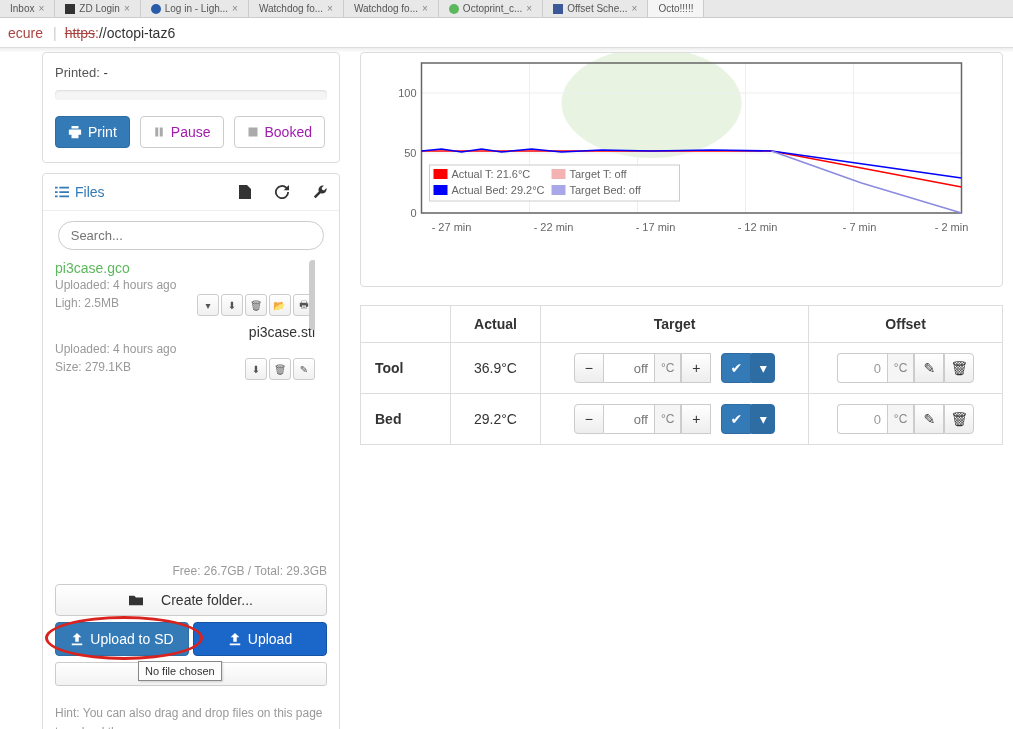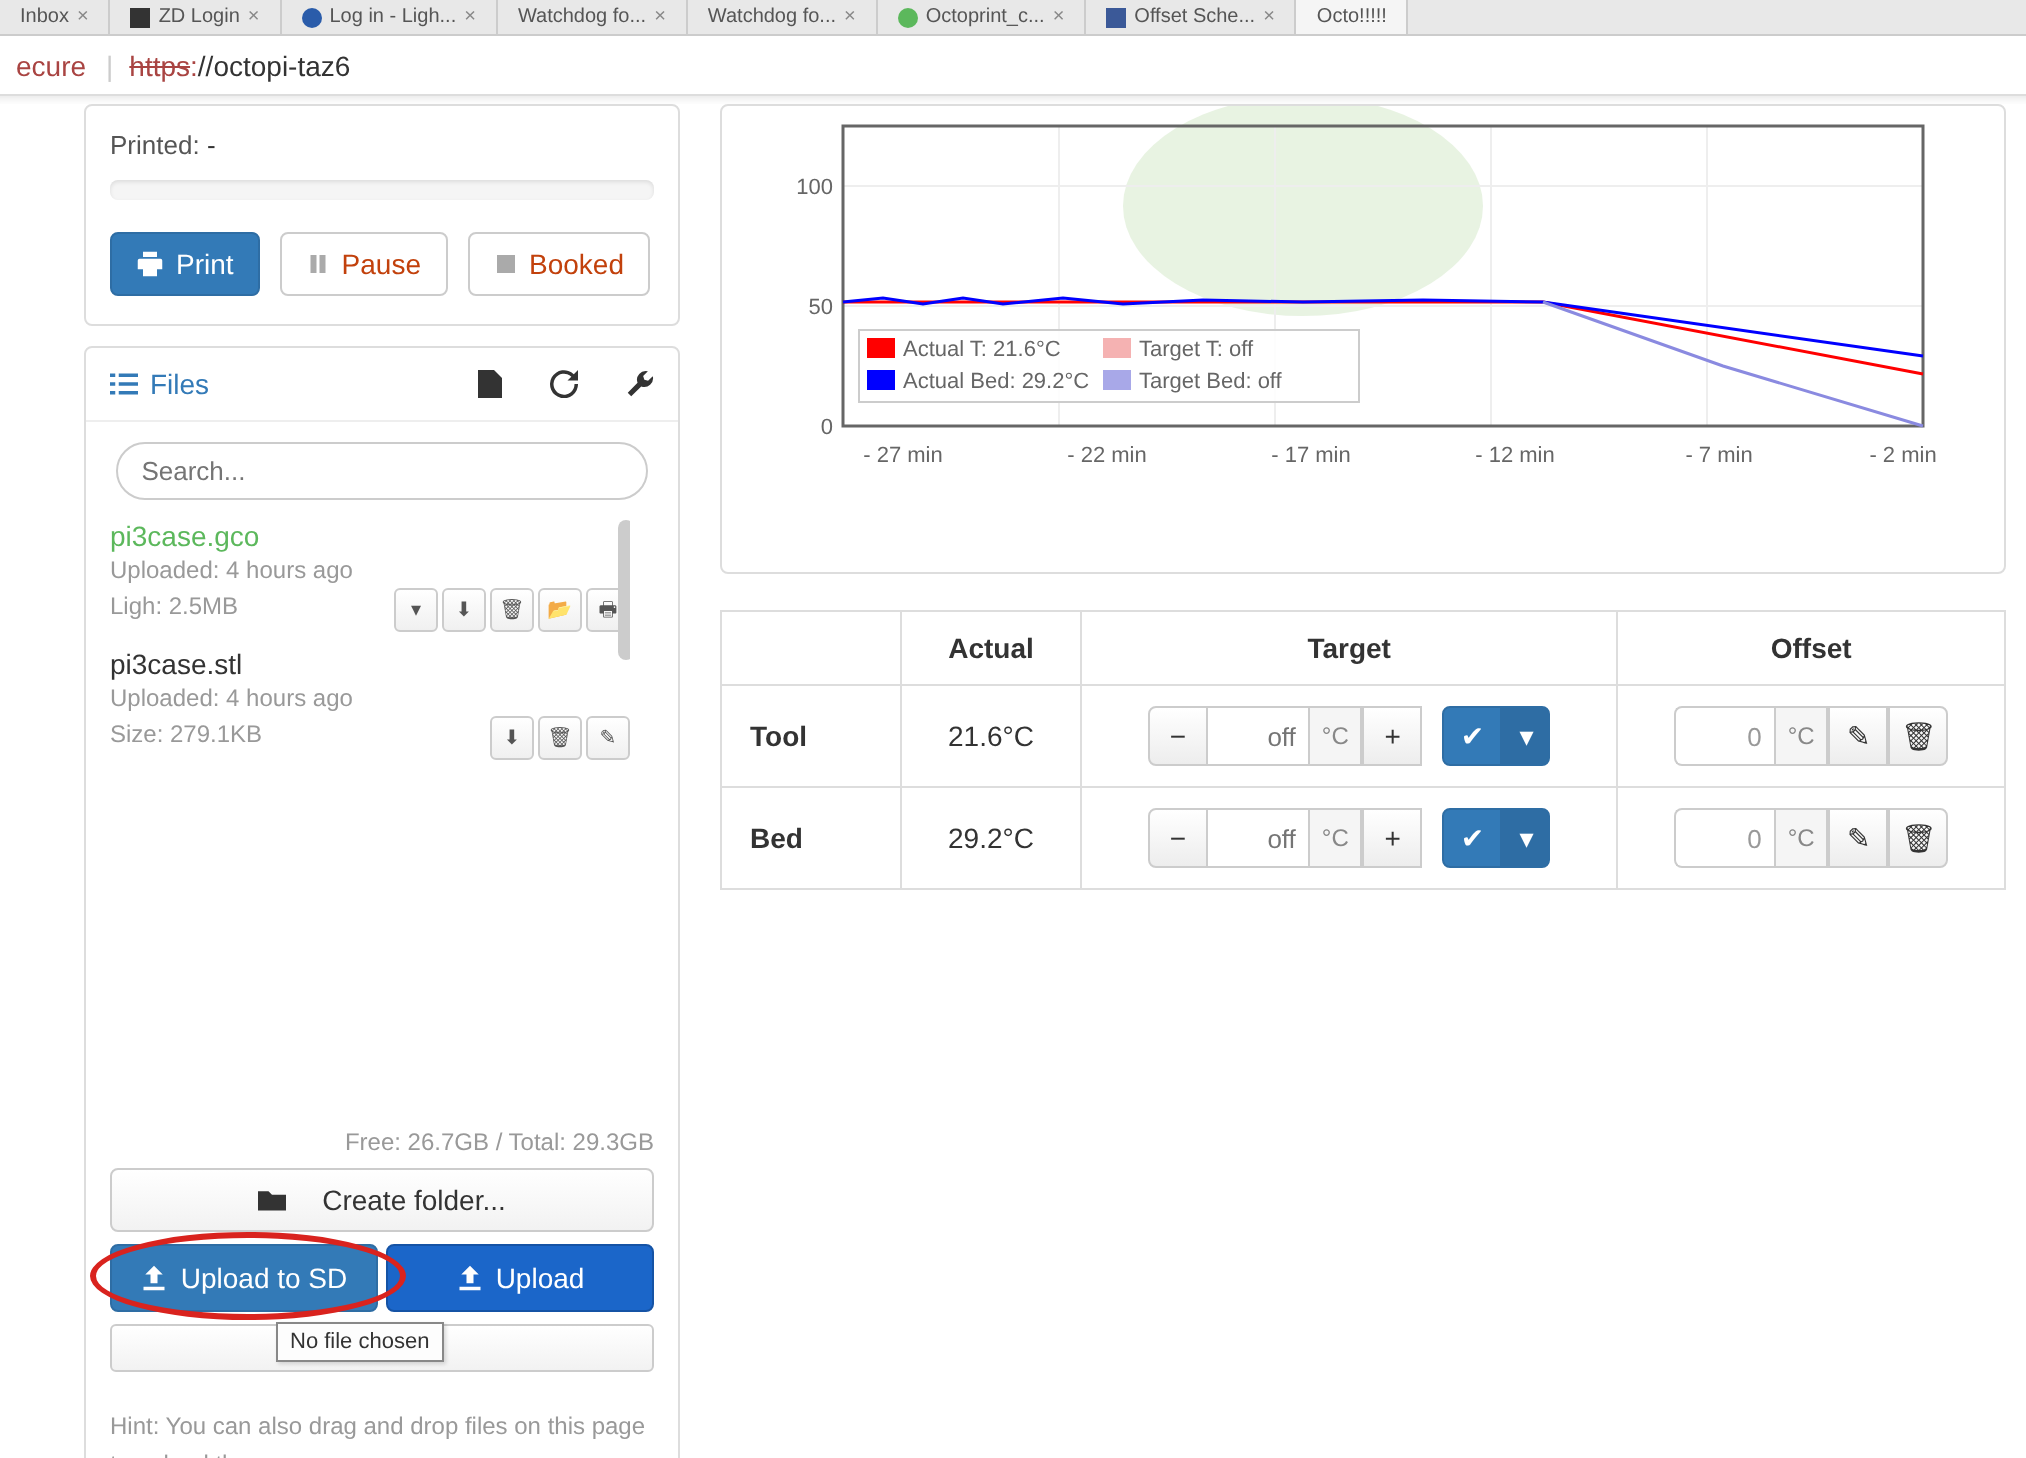--- a/index.html
+++ b/index.html
@@ -15,32 +15,32 @@
 .separator { height: 4px; box-shadow: inset 0 6px 6px -6px rgba(0,0,0,0.15); }
 .main { display: flex; gap: 20px; padding-left: 42px; padding-right: 10px; }
 .sidebar { width: 298px; display: flex; flex-direction: column; gap: 10px; }
 .state-panel { border: 1px solid #ddd; border-radius: 4px; padding: 12px 12px 14px 12px; }
 .state-row { font-size: 13px; color: #555; }
 .state-val { color: #333; }
 .progress { height: 10px; background: #f5f5f5; border-radius: 4px; box-shadow: inset 0 1px 2px rgba(0,0,0,0.1); margin-top: 10px; margin-bottom: 16px; }
 .btn-row { display: flex; gap: 10px; }
 .btn { border: 1px solid #ccc; border-radius: 4px; padding: 7px 12px; font-size: 14px; background: #fff; color: #333; display: inline-flex; align-items: center; gap: 6px; cursor: pointer; }
 .btn-primary { background: #337ab7; border-color: #2e6da4; color: #fff; }
-.btn-muted { color: #c2410c; }
+.btn-muted { color: #a21caf; }
 .files-panel { border: 1px solid #ddd; border-radius: 4px; }
 .files-header { display: flex; align-items: center; justify-content: space-between; padding: 10px 12px; border-bottom: 1px solid #eee; }
 .files-title { color: #337ab7; display: flex; align-items: center; gap: 6px; }
 .files-icons { display: flex; gap: 24px; color: #333; }
 .files-body { padding: 10px 12px 14px 12px; position: relative; }
 .search-input { width: 98%; margin: 0 auto 10px auto; display: block; border: 1px solid #ccc; border-radius: 15px; padding: 6px 12px; font-size: 13px; color: #555; }
 .file-list { position: relative; height: 300px; overflow-y: auto; border-right: 12px solid transparent; }
 .file-list::after { content: ""; position: absolute; right: -2px; top: 0; width: 8px; height: 70px; background: #ccc; border-radius: 4px; }
 .file-item { padding-bottom: 12px; }
 .file-name { color: #5cb85c; font-size: 14px; }
-.file-name.normal { color: #333; }
+.file-name.normal { color: #333; text-align: right; }
 .file-meta { color: #999; font-size: 12px; line-height: 1.5; }
 .file-actions { float: right; display: flex; gap: 2px; }
 .tiny-btn { border: 1px solid #ccc; background: linear-gradient(#fff,#f0f0f0); border-radius: 3px; width: 22px; height: 22px; display: inline-flex; align-items: center; justify-content: center; font-size: 10px; color: #555; cursor: pointer; }
 .storage-info { text-align: right; color: #999; font-size: 12px; margin-top: 4px; margin-bottom: 6px; }
 .full-btn { width: 100%; border: 1px solid #ccc; border-radius: 4px; padding: 7px 0; font-size: 14px; color: #333; background: linear-gradient(#fff,#f2f2f2); display: flex; align-items: center; justify-content: center; gap: 18px; cursor: pointer; margin-bottom: 6px; }
 .upload-row { display: flex; gap: 4px; position: relative; }
 .upload-btn { flex: 1; padding: 8px 0; font-size: 14px; color: #fff; border-radius: 4px; display: flex; align-items: center; justify-content: center; gap: 6px; cursor: pointer; }
 .up1 { background: #1b66c9; border: 1px solid #1553a5; }
 .up2 { background: #337ab7; border: 1px solid #2e6da4; }
 .circle-annot { position: absolute; border: 3px solid #d9231e; border-radius: 50%; width: 158px; height: 44px; left: -10px; top: -6px; pointer-events: none; }
@@ -279,21 +279,21 @@
     <table class="temp-table">
       <tbody>
           <tr>
         <th style="width:90px"></th>
         <th style="width:90px">Actual</th>
         <th>Target</th>
         <th>Offset</th>
       </tr>
       <tr>
         <td class="label">Tool</td>
-        <td>21.6°C</td>
+        <td>36.9°C</td>
         <td>
           <div class="input-group">
             <button class="ig-btn">−</button>
             <input class="ig-input" placeholder="off" style="">
             <span class="ig-unit">°C</span>
             <button class="ig-btn">+</button>
           </div>
           <div class="input-group" style="margin-left:6px">
             <button class="ig-btn confirm-btn" style="border-radius:4px 0 0 4px">✔</button>
             <button class="ig-btn confirm-btn dark dropdown-caret last">▾</button>

